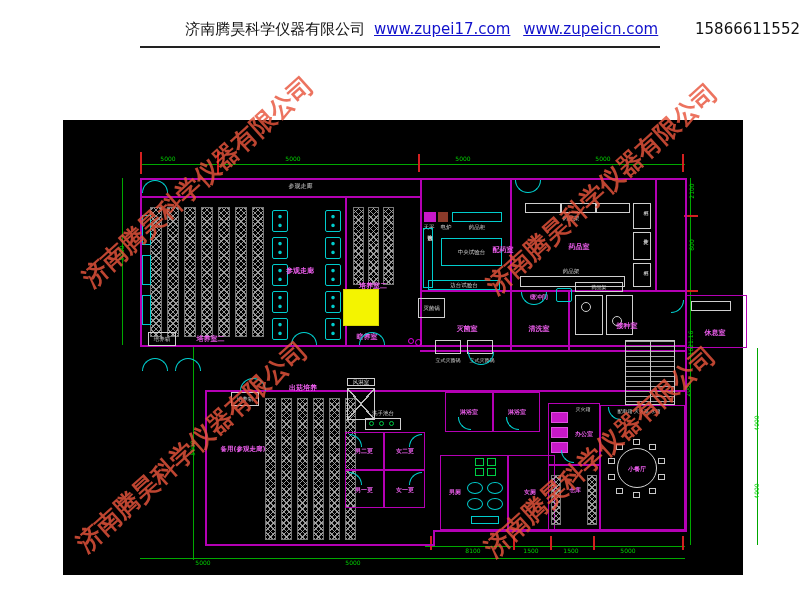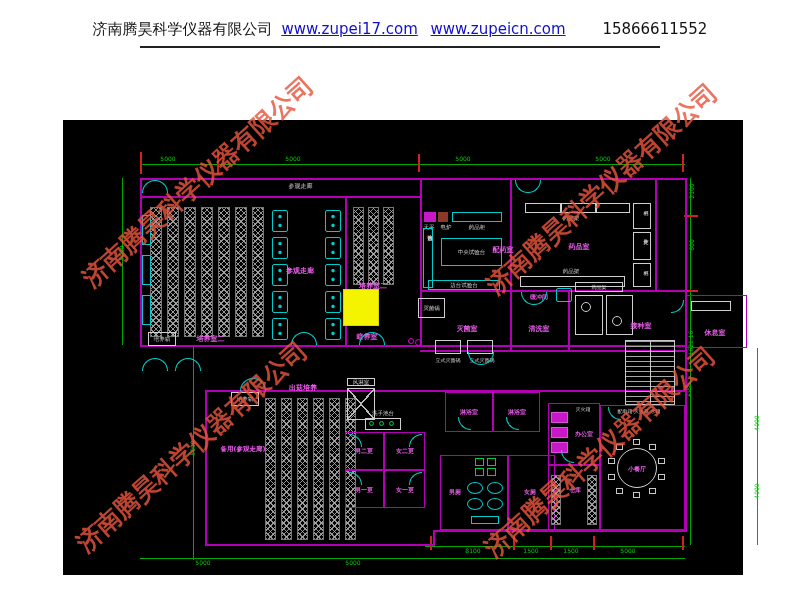--- a/index.html
+++ b/index.html
@@ -1,19 +1,19 @@
 <!DOCTYPE html>
 <html><head>
 <meta charset="utf-8">
 <style>
   html,body{margin:0;padding:0;background:#fff;width:800px;height:600px;overflow:hidden;
     font-family:"DejaVu Sans",sans-serif;}
   .page{position:relative;width:800px;height:600px;background:#fff;}
   
-  .hdr{position:absolute;top:20px;left:0;width:800px;text-align:center;font-size:15px;color:#111;white-space:nowrap;}
+  .hdr{position:absolute;top:20px;left:0;width:800px;text-align:right;font-size:15px;color:#111;white-space:nowrap;}
   .hdr a{color:#1111cc;text-decoration:underline;margin:0 4px;}
   .hdr .phone{margin-left:28px;color:#111;}
   .rule{position:absolute;top:46px;left:140px;width:520px;height:2px;background:#222;}
   .title{position:absolute;top:60px;left:0;width:800px;text-align:center;font-size:29px;font-weight:bold;color:#111;letter-spacing:4px;margin:0;}
   
   .plan{position:absolute;left:63px;top:120px;width:680px;height:455px;background:#000;}
   .plan *{position:absolute;box-sizing:border-box;}
   .w{background:#b400b4;}
   .wr{border:1px solid #b400b4;}
   .g{background:#00a800;}
@@ -194,21 +194,21 @@
     <div class="cy" style="left:493px;top:168px;width:16px;height:14px;border-radius:2px"></div>
     <div class="lab" style="left:458px;top:173px;width:36px;font-size:6px">缓冲间</div>
     <div class="lab" style="left:456px;top:206px;width:40px">清洗室</div>
 
     <div class="wb" style="left:512px;top:162px;width:48px;height:10px"></div>
     <div class="wh" style="left:518px;top:164px;width:36px;font-size:5px">药品架</div>
     <div class="wb" style="left:512px;top:175px;width:28px;height:40px"></div>
     <div class="wb" style="left:543px;top:175px;width:27px;height:40px"></div>
     <div class="wb" style="left:518px;top:182px;width:10px;height:10px;border-radius:50%"></div>
     <div class="wb" style="left:549px;top:196px;width:10px;height:10px;border-radius:50%"></div>
-    <div class="lab" style="left:558px;top:203px;width:40px">接种室</div>
+    <div class="lab" style="left:544px;top:203px;width:40px">接种室</div>
 
     <div class="stairs" style="left:562px;top:220px;width:50px;height:65px"></div>
     <div class="wh" style="left:540px;top:288px;width:72px;font-size:5px">配电箱 灭火器 水箱</div>
 
     <div class="wr" style="left:622px;top:175px;width:62px;height:53px"></div>
     <div class="wb" style="left:628px;top:181px;width:40px;height:10px"></div>
     <div class="lab" style="left:630px;top:210px;width:44px">休息室</div>
 
     <div class="rack" style="left:202px;top:278px;width:11px;height:142px"></div>
     <div class="rack" style="left:218px;top:278px;width:11px;height:142px"></div>

